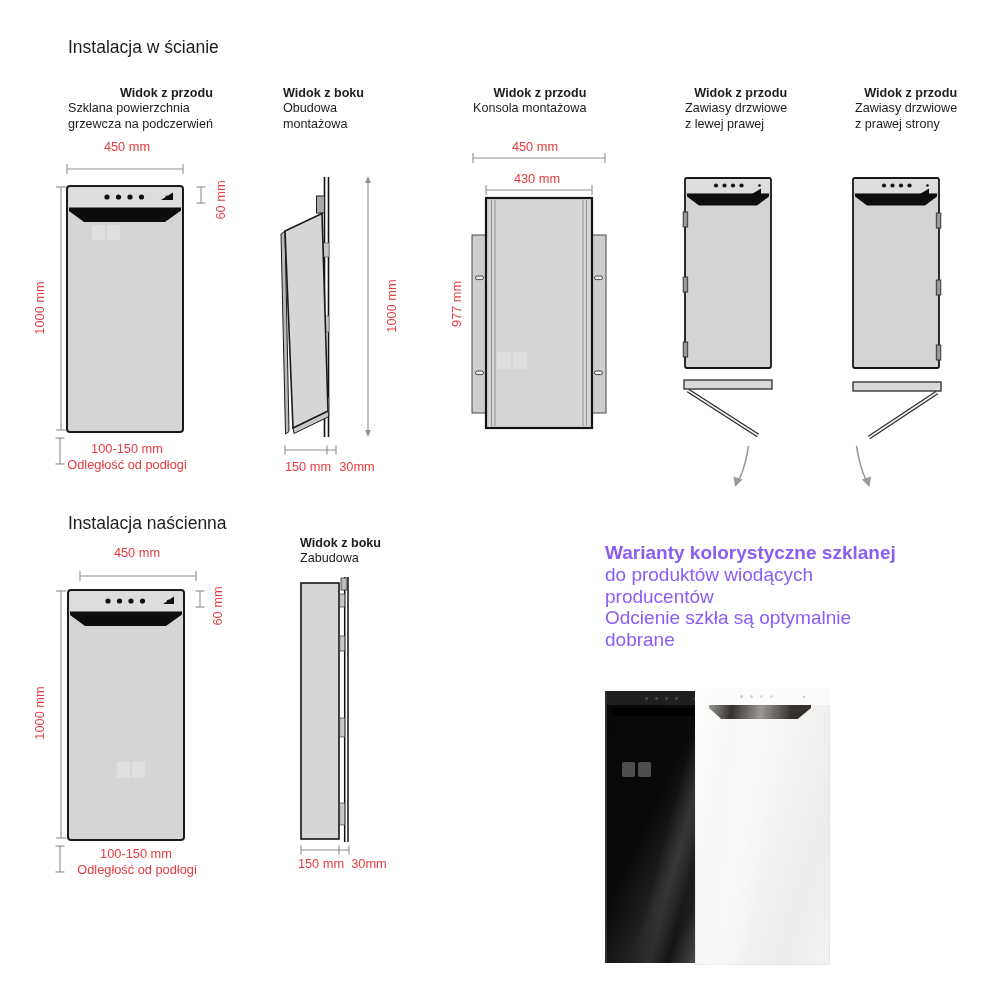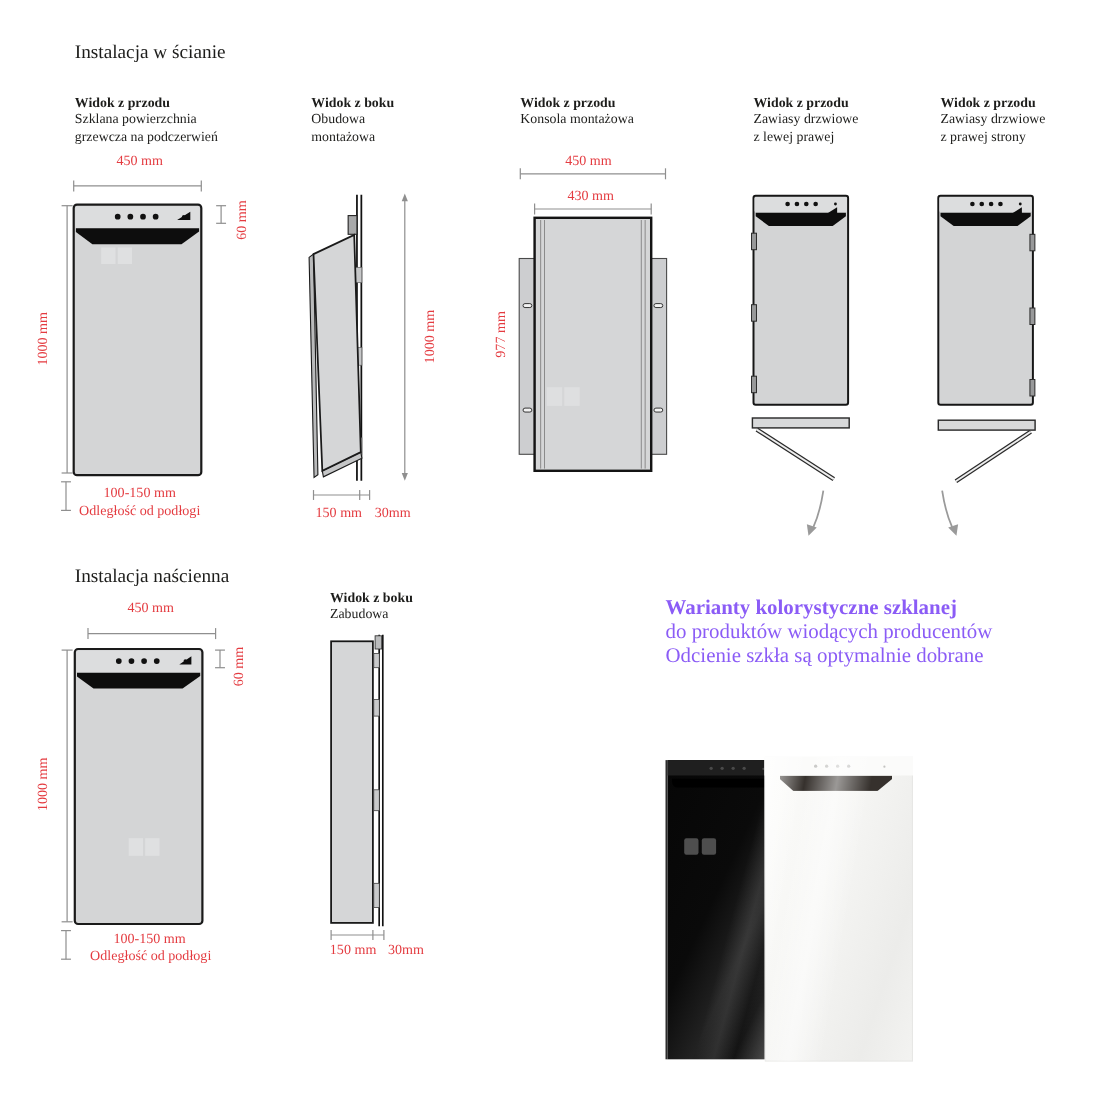--- a/index.html
+++ b/index.html
@@ -1,22 +1,22 @@
 <!DOCTYPE html>
 <html><head>
 <meta charset="utf-8">
 <style>
   html,body{margin:0;padding:0;background:#fff;}
   .page{position:relative;width:1000px;height:1000px;background:#ffffff;overflow:hidden;
-        font-family:Liberation Serif, serif;color:#1c1c1c;}
+        font-family:Liberation Sans, sans-serif;color:#1c1c1c;}
   .art{position:absolute;left:0;top:0;}
   .abs{position:absolute;white-space:nowrap;}
   .sect{font-size:17.5px;color:#1d1d1b;}
   .colhead{font-size:12.6px;line-height:15.3px;color:#1d1d1b;}
-  .colhead .b{font-weight:bold;}
+  .colhead .b{font-weight:bold;text-align:right;}
   .lab{position:absolute;font-size:12.8px;color:#e43b40;white-space:nowrap;}
   .cc{transform:translateX(-50%);}
   .rot{transform:translate(-50%,-50%) rotate(-90deg);}
   .variants{position:absolute;font-size:19px;line-height:21.8px;color:#8b5cf6;}
   .variants .b{font-weight:bold;}
   
   .photo-black{position:absolute;left:605px;top:691px;width:112px;height:272px;z-index:1;
      background:linear-gradient(115deg,#060606 0%,#0a0a0a 42%,#222 62%,#0f0f0f 78%,#333 95%,#1b1b1b 100%);
      border-left:2px solid #2e2e2e;}
   .photo-black .strip{position:absolute;left:0;top:0;width:100%;height:14px;background:#1f1f1f;}

